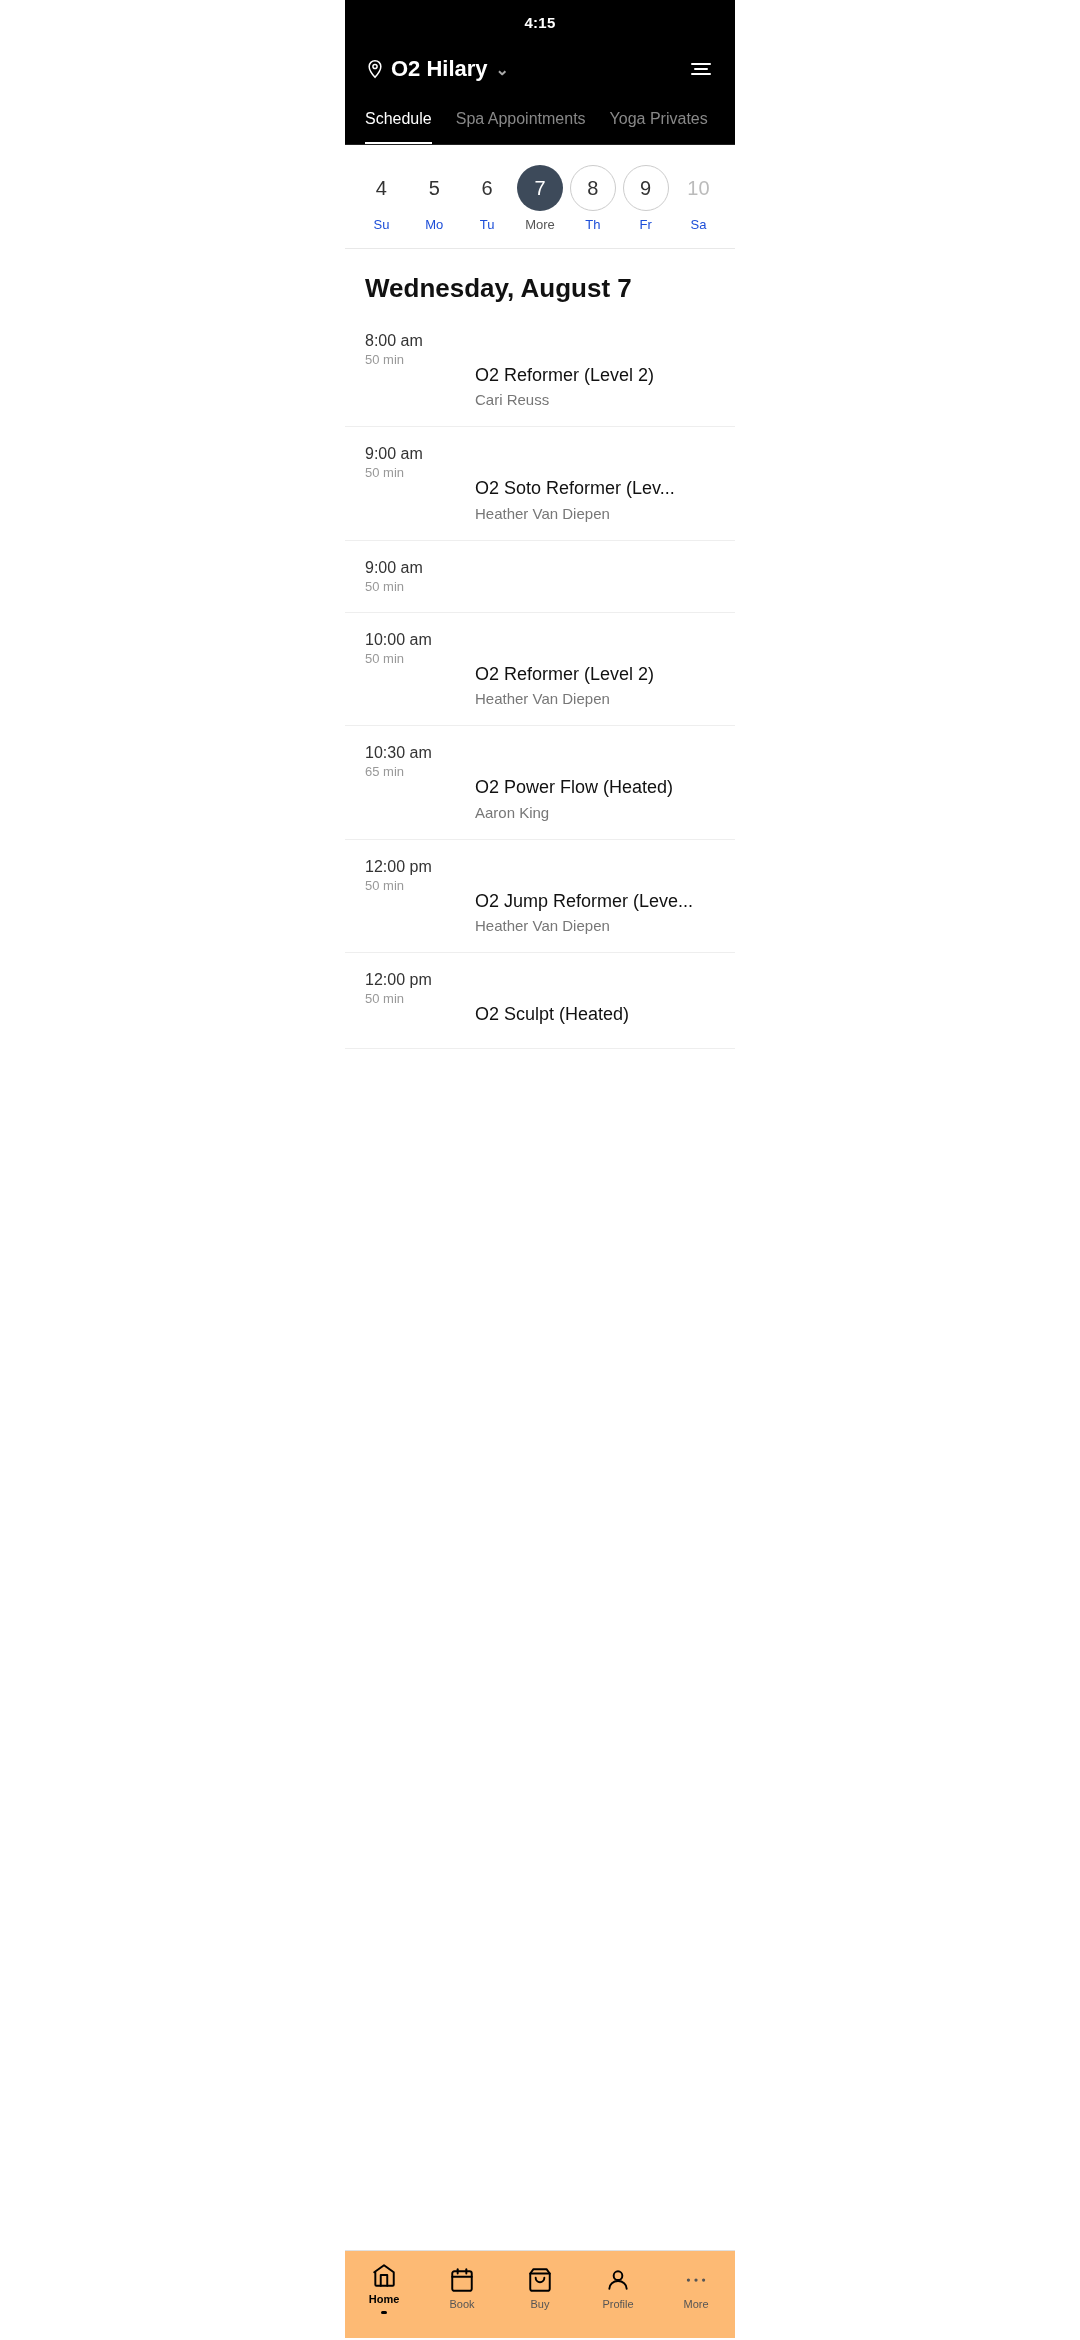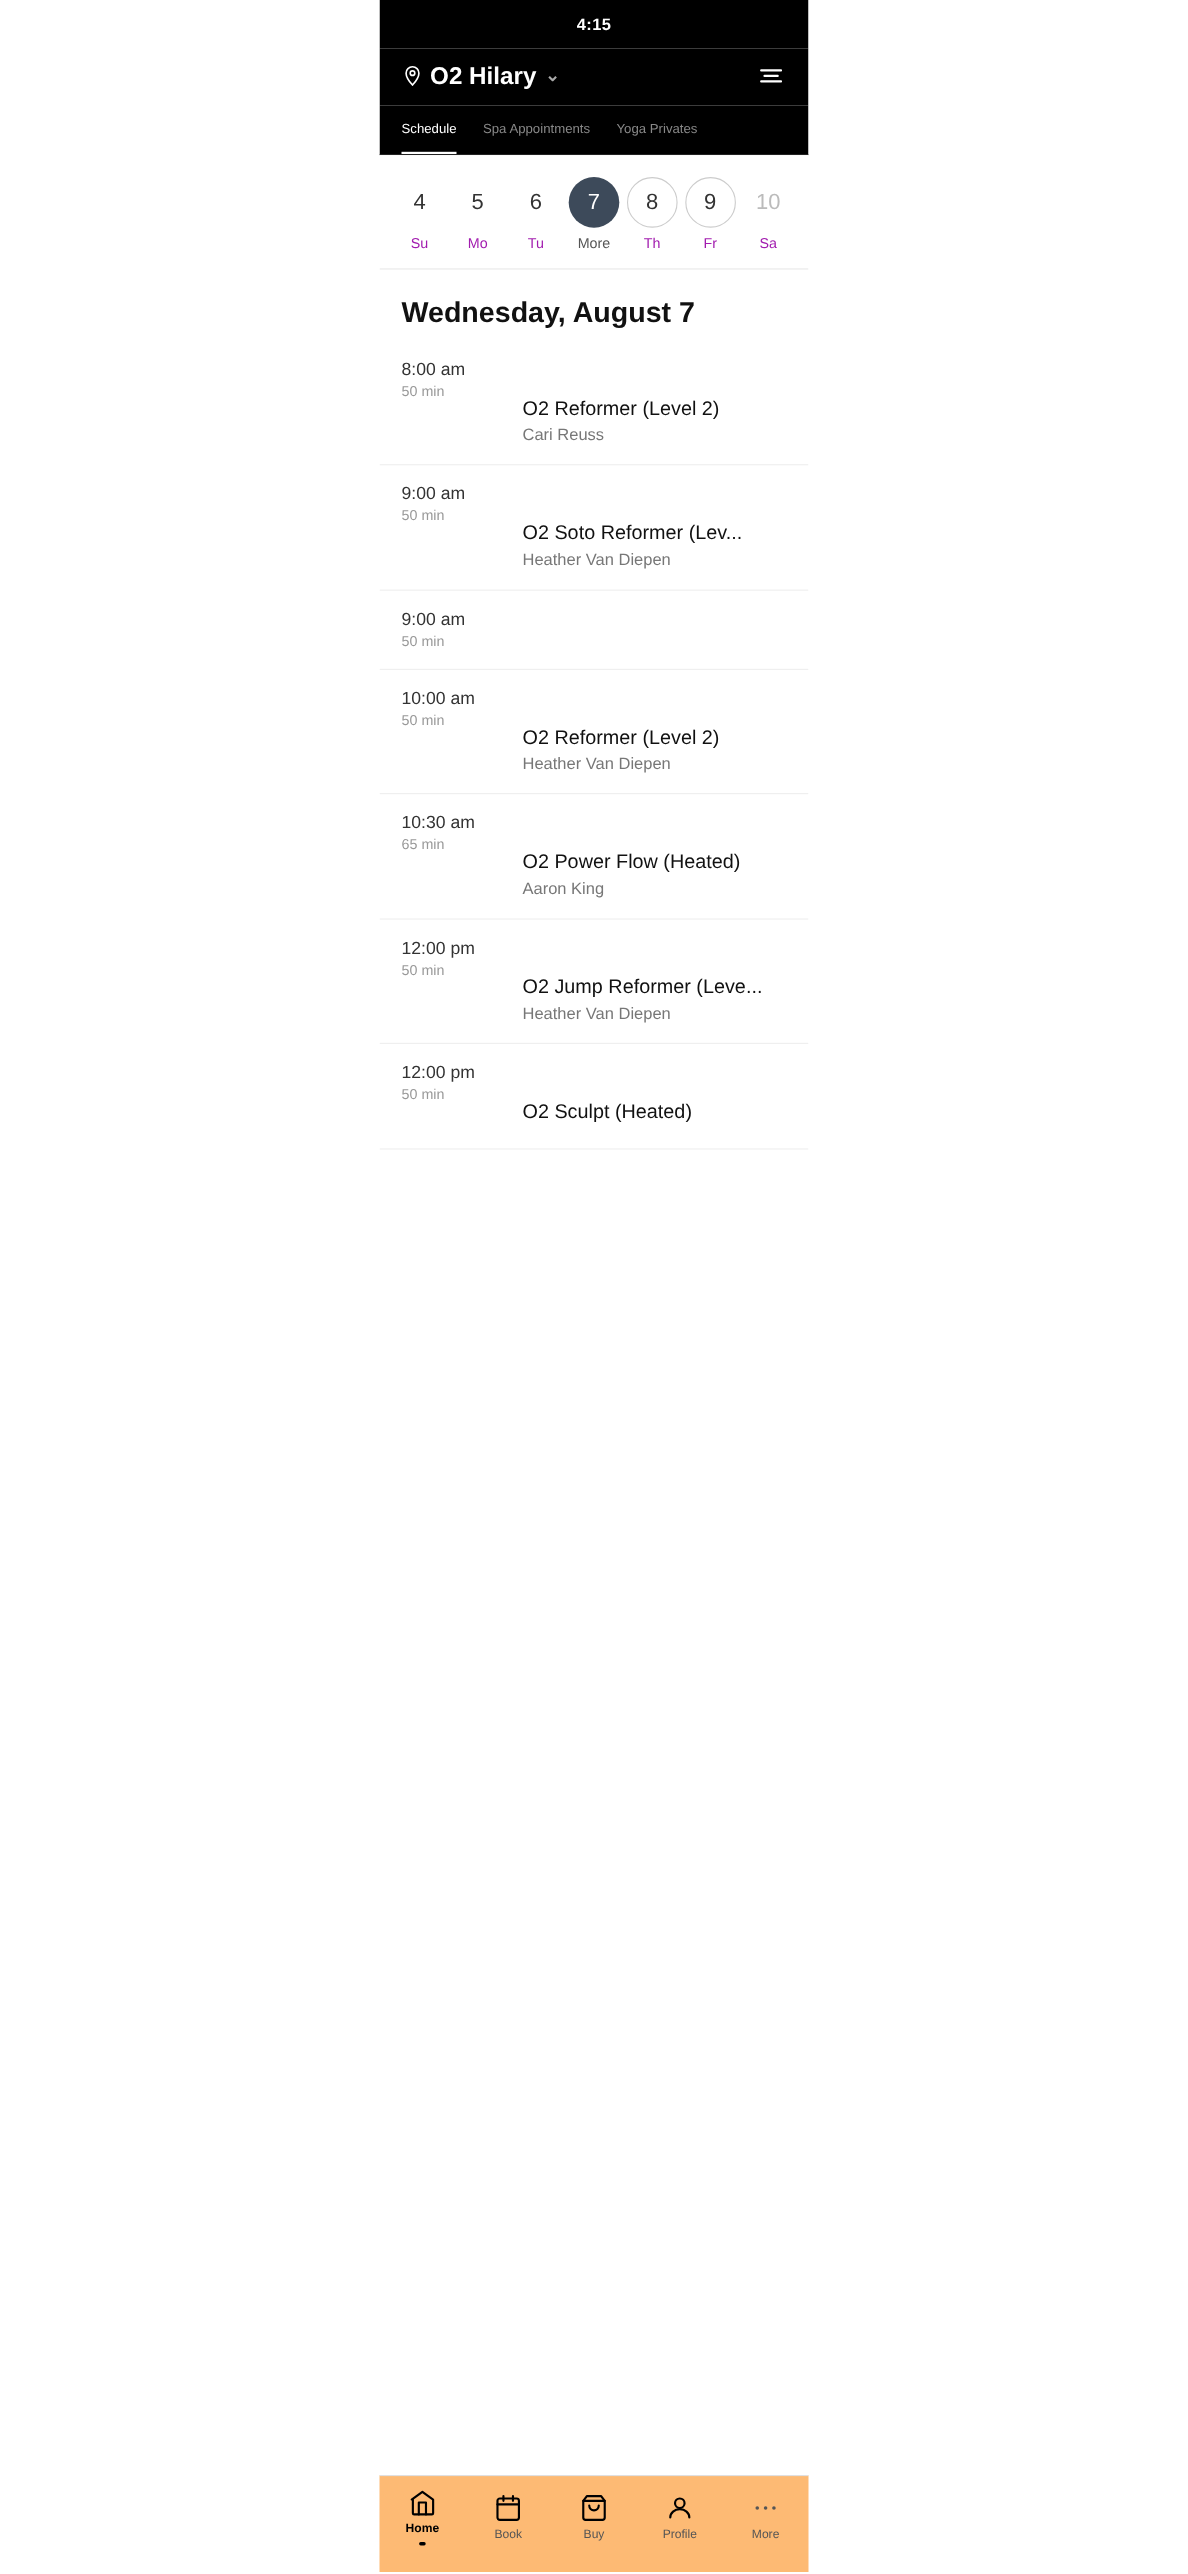--- a/index.html
+++ b/index.html
@@ -77,21 +77,21 @@
       background: #000;
       display: flex;
       align-items: center;
       padding: 0 20px 0 20px;
       border-bottom: 1px solid #222;
       gap: 24px;
     }
 
     .nav-tab {
       color: #888;
-      font-size: 12px;
+      font-size: 16px;
       padding: 14px 0;
       cursor: pointer;
       white-space: nowrap;
       border-bottom: 2px solid transparent;
       text-align: right;
     }
 
     .nav-tab.active {
       color: #fff;
       border-bottom: 2px solid #fff;
@@ -138,21 +138,21 @@
       color: #333;
     }
 
     .day-number.faded {
       color: #bbb;
       text-align: center;
     }
 
     .day-label {
       font-size: 13px;
-      color: #a21caf;
+      color: #1d4ed8;
     }
 
     .day-label.today-label {
       color: #555;
       font-weight: 500;
     }
 
     
     .date-heading {
       padding: 24px 20px 10px;

